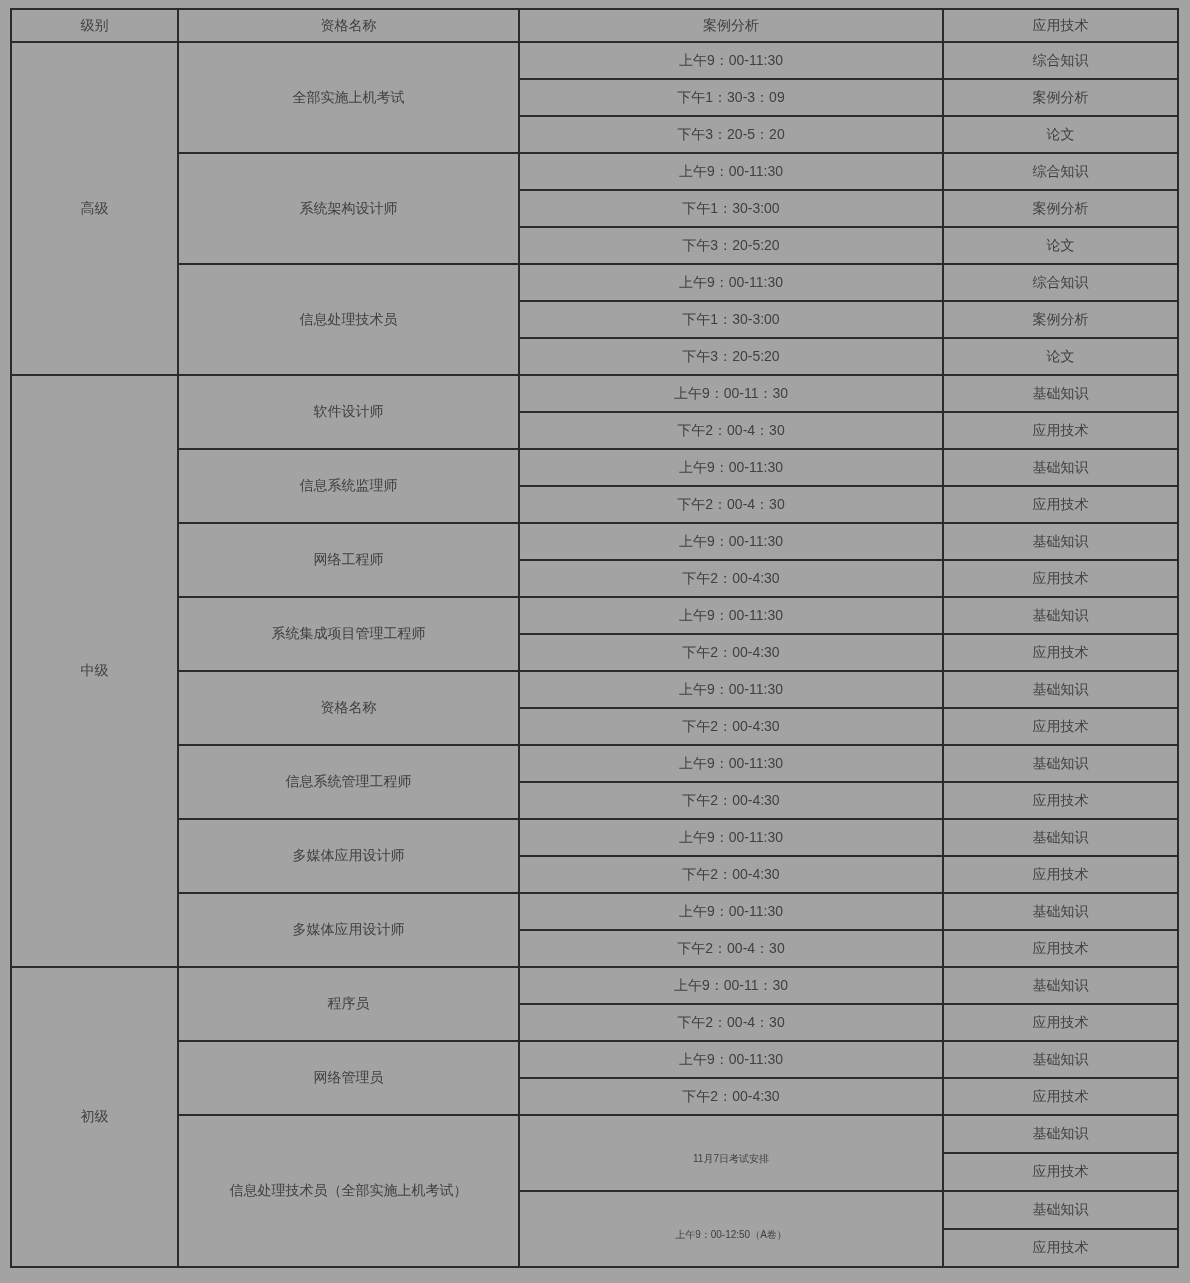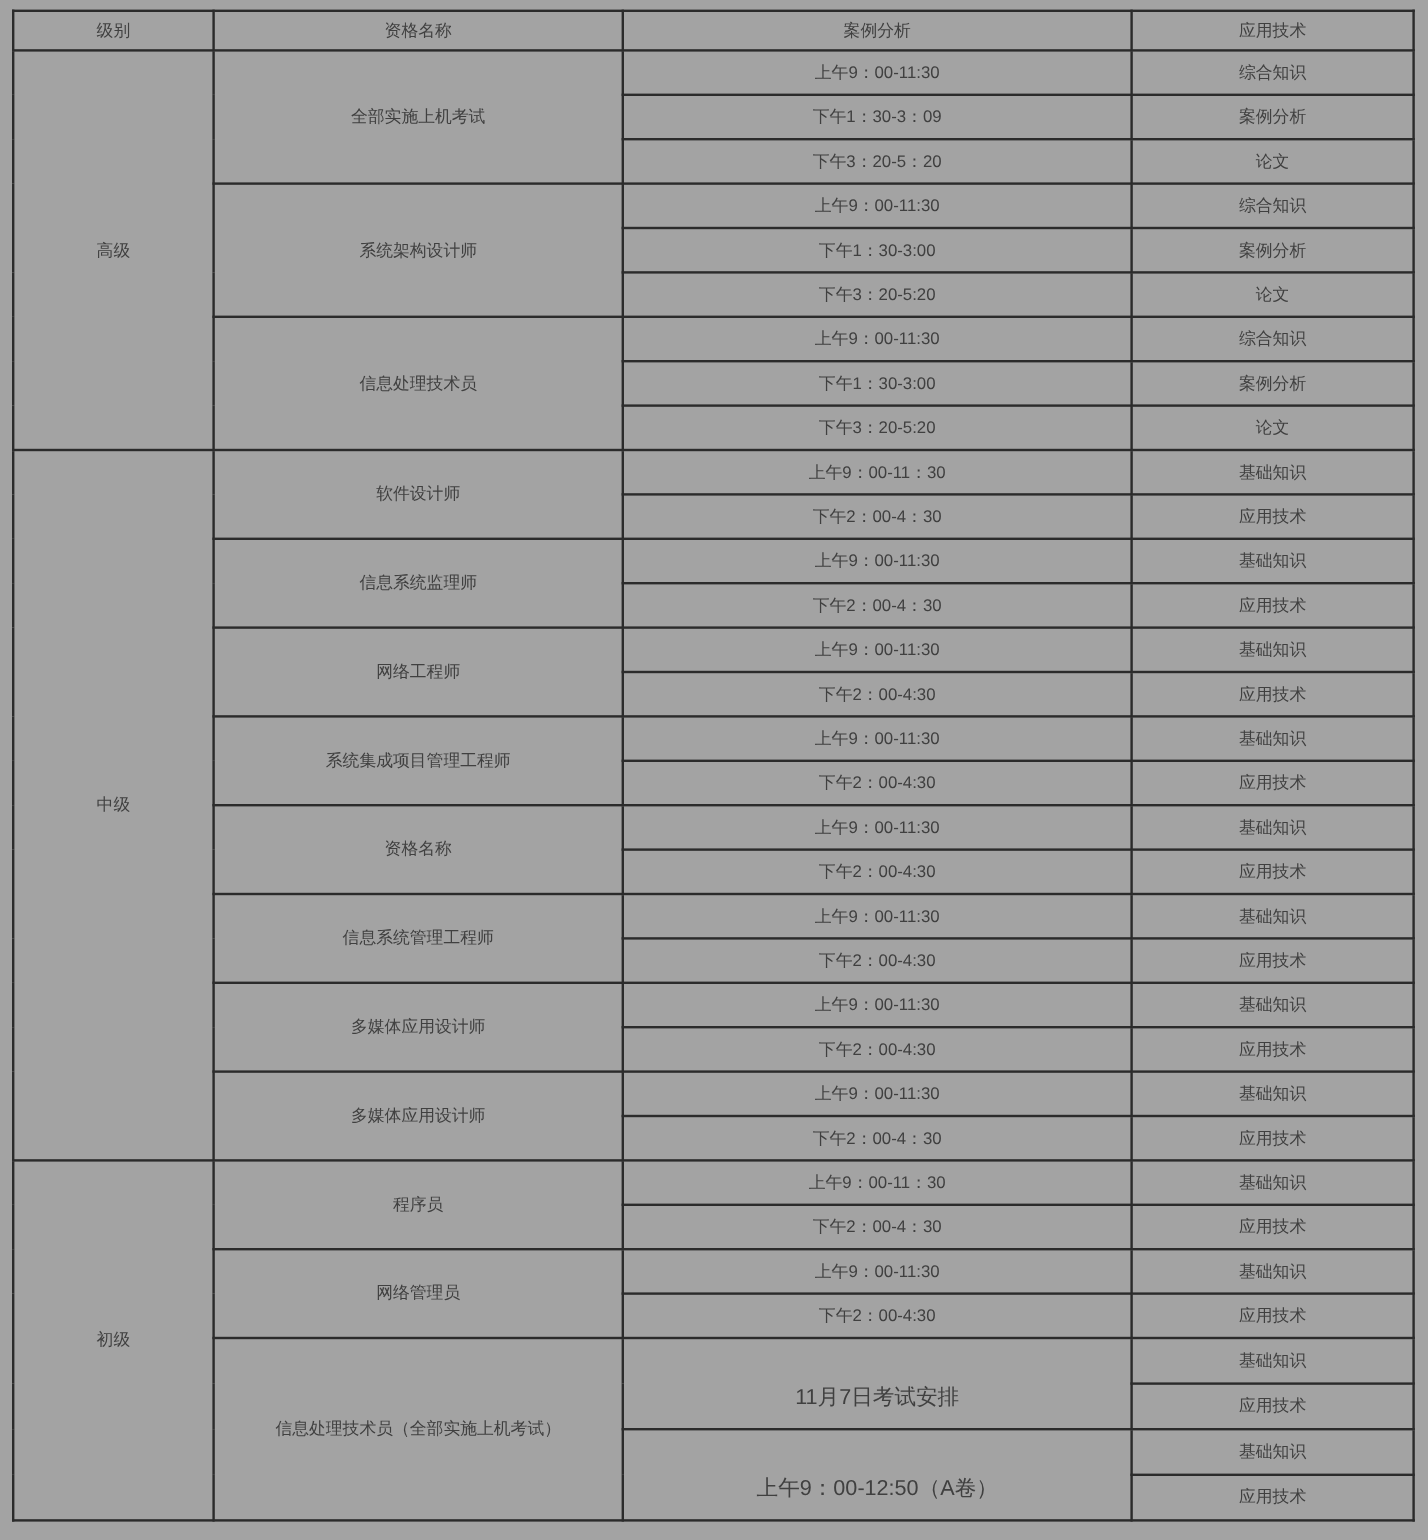--- a/index.html
+++ b/index.html
@@ -51,21 +51,21 @@
     display: flex;
     flex-direction: column;
     height: 74px;
     width: 100%;
   }
   .split-line {
     flex: 1 1 0;
     display: flex;
     align-items: center;
     justify-content: center;
-    font-size: 18px;
+    font-size: 10px;
     color: #404040;
     margin-top: 36px;
   }
 </style>
 </head>
 <body>
 
 <div class="page">
   <table class="exam-table">
     <colgroup>

